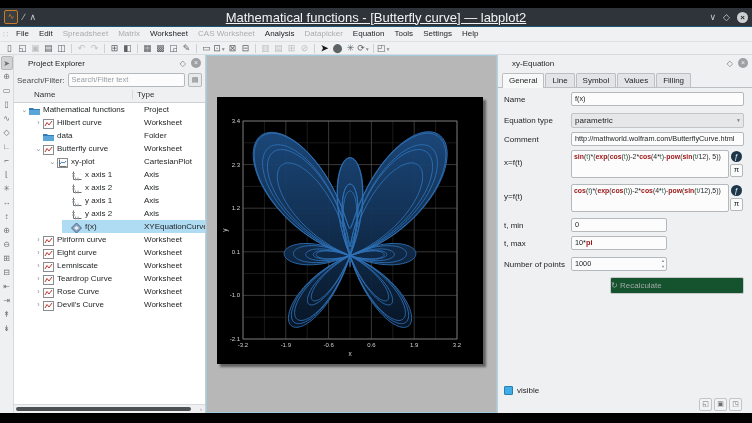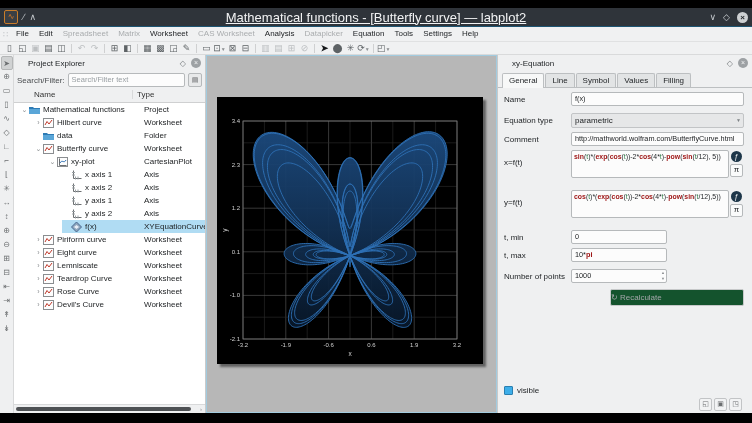--- a/index.html
+++ b/index.html
@@ -49,21 +49,21 @@
   .search-input{flex:1;height:12px;background:#fcfcfc;border:1px solid #b6b9bb;border-radius:2px;
     font-size:7.5px;color:#9aa0a4;padding:0 3px;line-height:12px;overflow:hidden;white-space:nowrap;}
   .search-opt{width:12px;height:12px;border:1px solid #b6b9bb;border-radius:2px;background:#e8e9ea;
     font-size:7px;color:#6b6e70;text-align:center;line-height:11px;}
   .tree-head{height:13px;background:#eff0f1;border-bottom:1px solid #cfd0d1;position:relative;font-size:8px;color:#333;}
   .tree-head .h-name{position:absolute;left:20px;top:1px;}
   .tree-head .h-type{position:absolute;left:118px;top:1px;border-left:1px solid #d8d9da;padding-left:4px;}
   .tree{flex:1;background:#fff;overflow:hidden;position:relative;font-size:8px;color:#1b1e20;}
   .tree-row{position:relative;height:13px;line-height:13px;white-space:nowrap;}
   .tree-row .hl{position:absolute;top:0;bottom:0;right:0;background:#b0dcf3;}
-  .tr-inner{position:relative;display:flex;align-items:center;height:13px;}
+  .tr-inner{position:relative;display:flex;align-items:flex-end;height:13px;}
   .tr-exp{width:9px;text-align:center;color:#8a8d90;font-size:7px;flex:0 0 9px;}
   .tr-ico{width:12px;flex:0 0 12px;height:10px;display:inline-flex;align-items:center;}
   .tr-name{padding-left:2px;}
   .tr-type{position:absolute;left:126px;top:0;padding-left:4px;}
   .hscroll{height:8px;background:#eff0f1;border-top:1px solid #d8d9da;position:relative;}
   .hscroll .thumb{position:absolute;left:2px;right:14px;top:2px;height:4px;background:#4e5154;border-radius:2px;}
   .hscroll .arr{position:absolute;right:3px;top:0;font-size:6px;color:#8a8d90;line-height:8px;}
 
   
   .worksheet{flex:1;background:#b7b7b7;position:relative;border:1px solid #a2cbdf;box-sizing:border-box;}
@@ -77,21 +77,21 @@
     border-radius:2px 2px 0 0;margin-right:1px;}
   .tab.active{background:#f7f8f8;position:relative;top:1px;padding-bottom:3px;}
   .form{flex:1;display:flex;flex-direction:column;padding:4px 8px 0 6px;color:#232629;}
   .frow{display:flex;align-items:center;margin-bottom:4px;}
   .frow .lbl{width:67px;flex:0 0 67px;}
   .finput{flex:1;height:12px;background:#fcfcfc;border:1px solid #b6b9bb;border-radius:2px;
     padding:0 3px;line-height:12px;font-size:7.3px;color:#1b1e20;overflow:hidden;white-space:nowrap;}
   .fcombo{flex:1;height:13px;background:#e6e7e8;border:1px solid #c2c4c6;border-radius:2px;
     padding:0 3px;line-height:13px;position:relative;color:#1b1e20;}
   .fcombo .ca{position:absolute;right:2px;top:0;font-size:5px;color:#7e8285;line-height:13px;}
-  .eqrow{display:flex;align-items:flex-start;margin-bottom:12px;}
+  .eqrow{display:flex;align-items:flex-start;margin-bottom:6px;}
   .eqrow .lbl{width:67px;flex:0 0 67px;padding-top:8px;}
   .eqbox{flex:1;height:24px;background:#fcfcfc;border:1px solid #b6b9bb;border-radius:2px;
     padding:1px 2px;font-size:6.9px;line-height:10px;overflow:hidden;white-space:nowrap;}
   .eqbtns{width:15px;flex:0 0 15px;display:flex;flex-direction:column;align-items:center;gap:2px;padding-top:1px;}
   .btn-fx{width:11px;height:11px;border-radius:50%;background:#1d3649;color:#fff;font-size:7px;
     line-height:11px;text-align:center;}
   .btn-pi{width:11px;height:11px;border:1px solid #b6b9bb;border-radius:2px;background:#fafbfb;
     color:#1b1e20;font-size:8px;line-height:10px;text-align:center;}
   .fn{color:#9c1111;font-weight:bold;}
   .vt{color:#2d7d46;}

